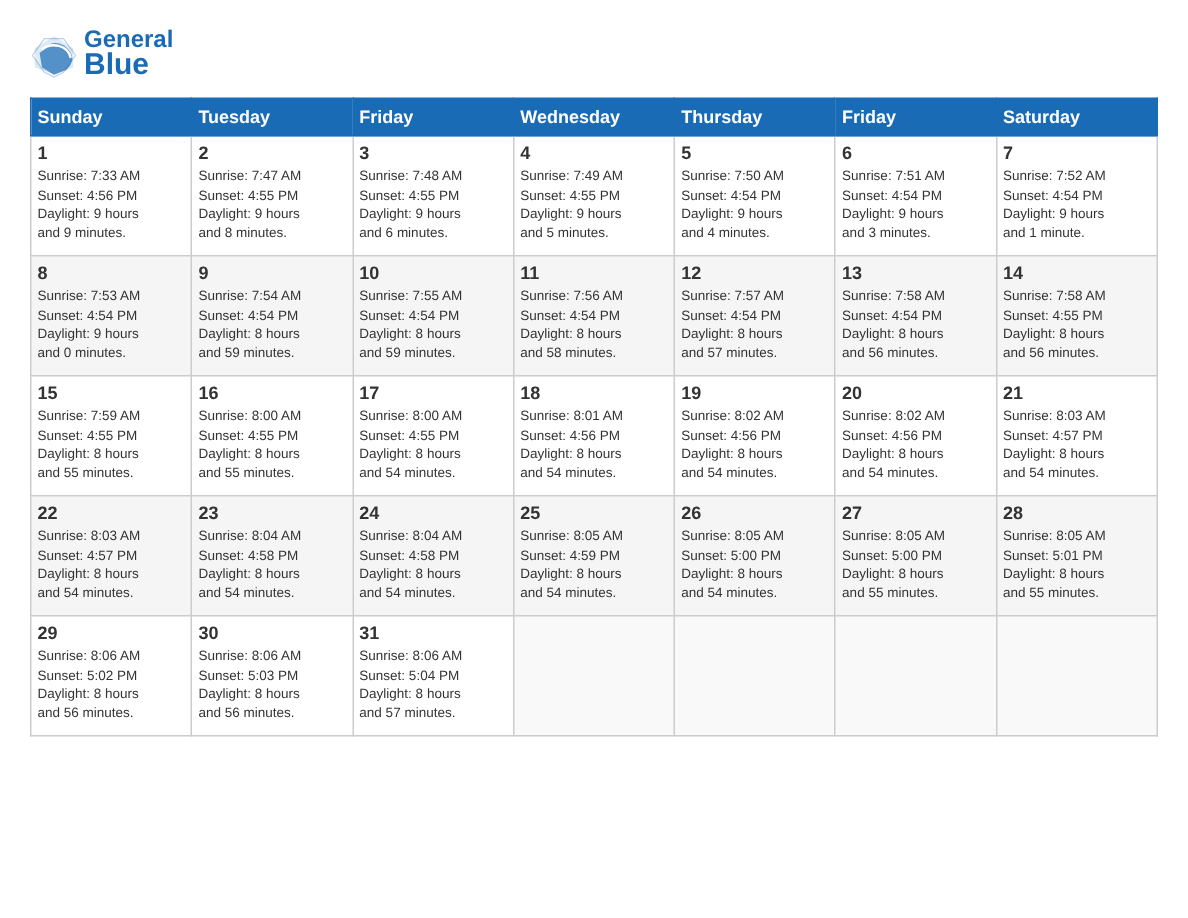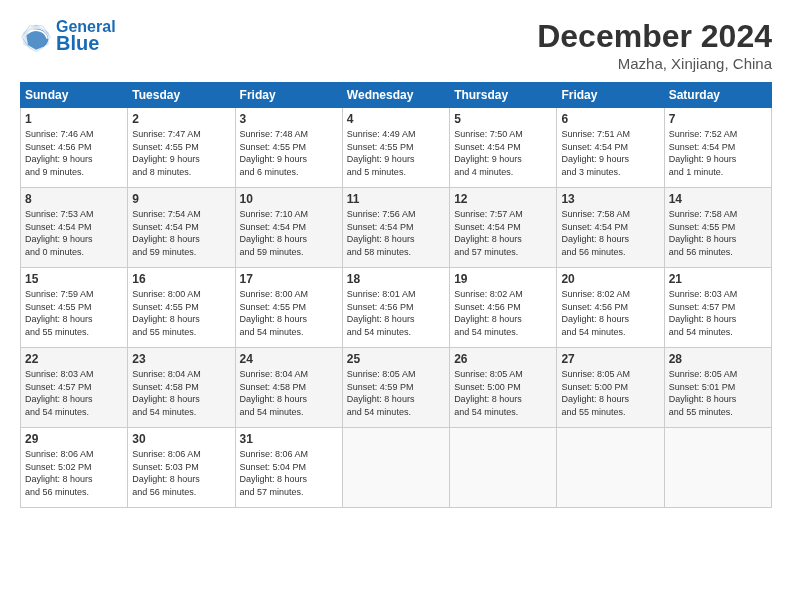--- a/index.html
+++ b/index.html
@@ -94,55 +94,51 @@
         <polygon points="20,4 36,14 36,30 20,36 4,30 4,14" fill="#1a6bb5" opacity="0.15"></polygon>
         <polygon points="28,6 38,20 28,34 20,38 12,34 2,20 12,6" fill="none" stroke="#1a6bb5" stroke-width="1" opacity="0.3"></polygon>
         <path d="M18 10 Q28 8 34 18 Q38 25 30 32 L20 36 L10 30 L8 18 Z" fill="#1a6bb5" opacity="0.7"></path>
         <path d="M10 15 Q16 10 24 12 Q32 14 34 22" fill="none" stroke="white" stroke-width="2"></path>
       </svg>
       <div>
         <div style="font-size:16px;font-weight:bold;color:#1a6bb5;">General</div>
         <div style="font-size:20px;font-weight:bold;color:#1a6bb5;margin-top:-4px;">Blue</div>
       </div>
     </div>
-    <div class="title-block">
-      <div class="month-title">December 2024</div>
-      <div class="subtitle">Mazha, Xinjiang, China</div>
-    </div>
   </div>
 
   <table class="calendar">
     <thead>
       <tr>
         <th>Sunday</th>
         <th>Tuesday</th>
         <th>Friday</th>
         <th>Wednesday</th>
         <th>Thursday</th>
         <th>Friday</th>
         <th>Saturday</th>
       </tr>
     </thead>
     <tbody id="calendar-body">
     <tr>
           <td>
             <span class="day-num">1</span>
-            <div class="day-info"><span>Sunrise: 7:46 AM</span><br><span>Sunset: 4:56 PM</span><br><span>Daylight: 9 hours</span><br><span>and 9 minutes.</span><br></div>
+            <div class="day-info"><span>Sunrise: 7:33 AM</span><br><span>Sunset: 4:56 PM</span><br><span>Daylight: 9 hours</span><br><span>and 9 minutes.</span><br></div>
           </td>
           <td>
             <span class="day-num">2</span>
             <div class="day-info"><span>Sunrise: 7:47 AM</span><br><span>Sunset: 4:55 PM</span><br><span>Daylight: 9 hours</span><br><span>and 8 minutes.</span><br></div>
           </td>
           <td>
             <span class="day-num">3</span>
             <div class="day-info"><span>Sunrise: 7:48 AM</span><br><span>Sunset: 4:55 PM</span><br><span>Daylight: 9 hours</span><br><span>and 6 minutes.</span><br></div>
           </td>
           <td>
             <span class="day-num">4</span>
-            <div class="day-info"><span>Sunrise: 4:49 AM</span><br><span>Sunset: 4:55 PM</span><br><span>Daylight: 9 hours</span><br><span>and 5 minutes.</span><br></div>
+            <div class="day-info"><span>Sunrise: 7:49 AM</span><br><span>Sunset: 4:55 PM</span><br><span>Daylight: 9 hours</span><br><span>and 5 minutes.</span><br></div>
           </td>
           <td>
             <span class="day-num">5</span>
             <div class="day-info"><span>Sunrise: 7:50 AM</span><br><span>Sunset: 4:54 PM</span><br><span>Daylight: 9 hours</span><br><span>and 4 minutes.</span><br></div>
           </td>
           <td>
             <span class="day-num">6</span>
             <div class="day-info"><span>Sunrise: 7:51 AM</span><br><span>Sunset: 4:54 PM</span><br><span>Daylight: 9 hours</span><br><span>and 3 minutes.</span><br></div>
           </td>
           <td>
@@ -154,21 +150,21 @@
           <td>
             <span class="day-num">8</span>
             <div class="day-info"><span>Sunrise: 7:53 AM</span><br><span>Sunset: 4:54 PM</span><br><span>Daylight: 9 hours</span><br><span>and 0 minutes.</span><br></div>
           </td>
           <td>
             <span class="day-num">9</span>
             <div class="day-info"><span>Sunrise: 7:54 AM</span><br><span>Sunset: 4:54 PM</span><br><span>Daylight: 8 hours</span><br><span>and 59 minutes.</span><br></div>
           </td>
           <td>
             <span class="day-num">10</span>
-            <div class="day-info"><span>Sunrise: 7:10 AM</span><br><span>Sunset: 4:54 PM</span><br><span>Daylight: 8 hours</span><br><span>and 59 minutes.</span><br></div>
+            <div class="day-info"><span>Sunrise: 7:55 AM</span><br><span>Sunset: 4:54 PM</span><br><span>Daylight: 8 hours</span><br><span>and 59 minutes.</span><br></div>
           </td>
           <td>
             <span class="day-num">11</span>
             <div class="day-info"><span>Sunrise: 7:56 AM</span><br><span>Sunset: 4:54 PM</span><br><span>Daylight: 8 hours</span><br><span>and 58 minutes.</span><br></div>
           </td>
           <td>
             <span class="day-num">12</span>
             <div class="day-info"><span>Sunrise: 7:57 AM</span><br><span>Sunset: 4:54 PM</span><br><span>Daylight: 8 hours</span><br><span>and 57 minutes.</span><br></div>
           </td>
           <td>

